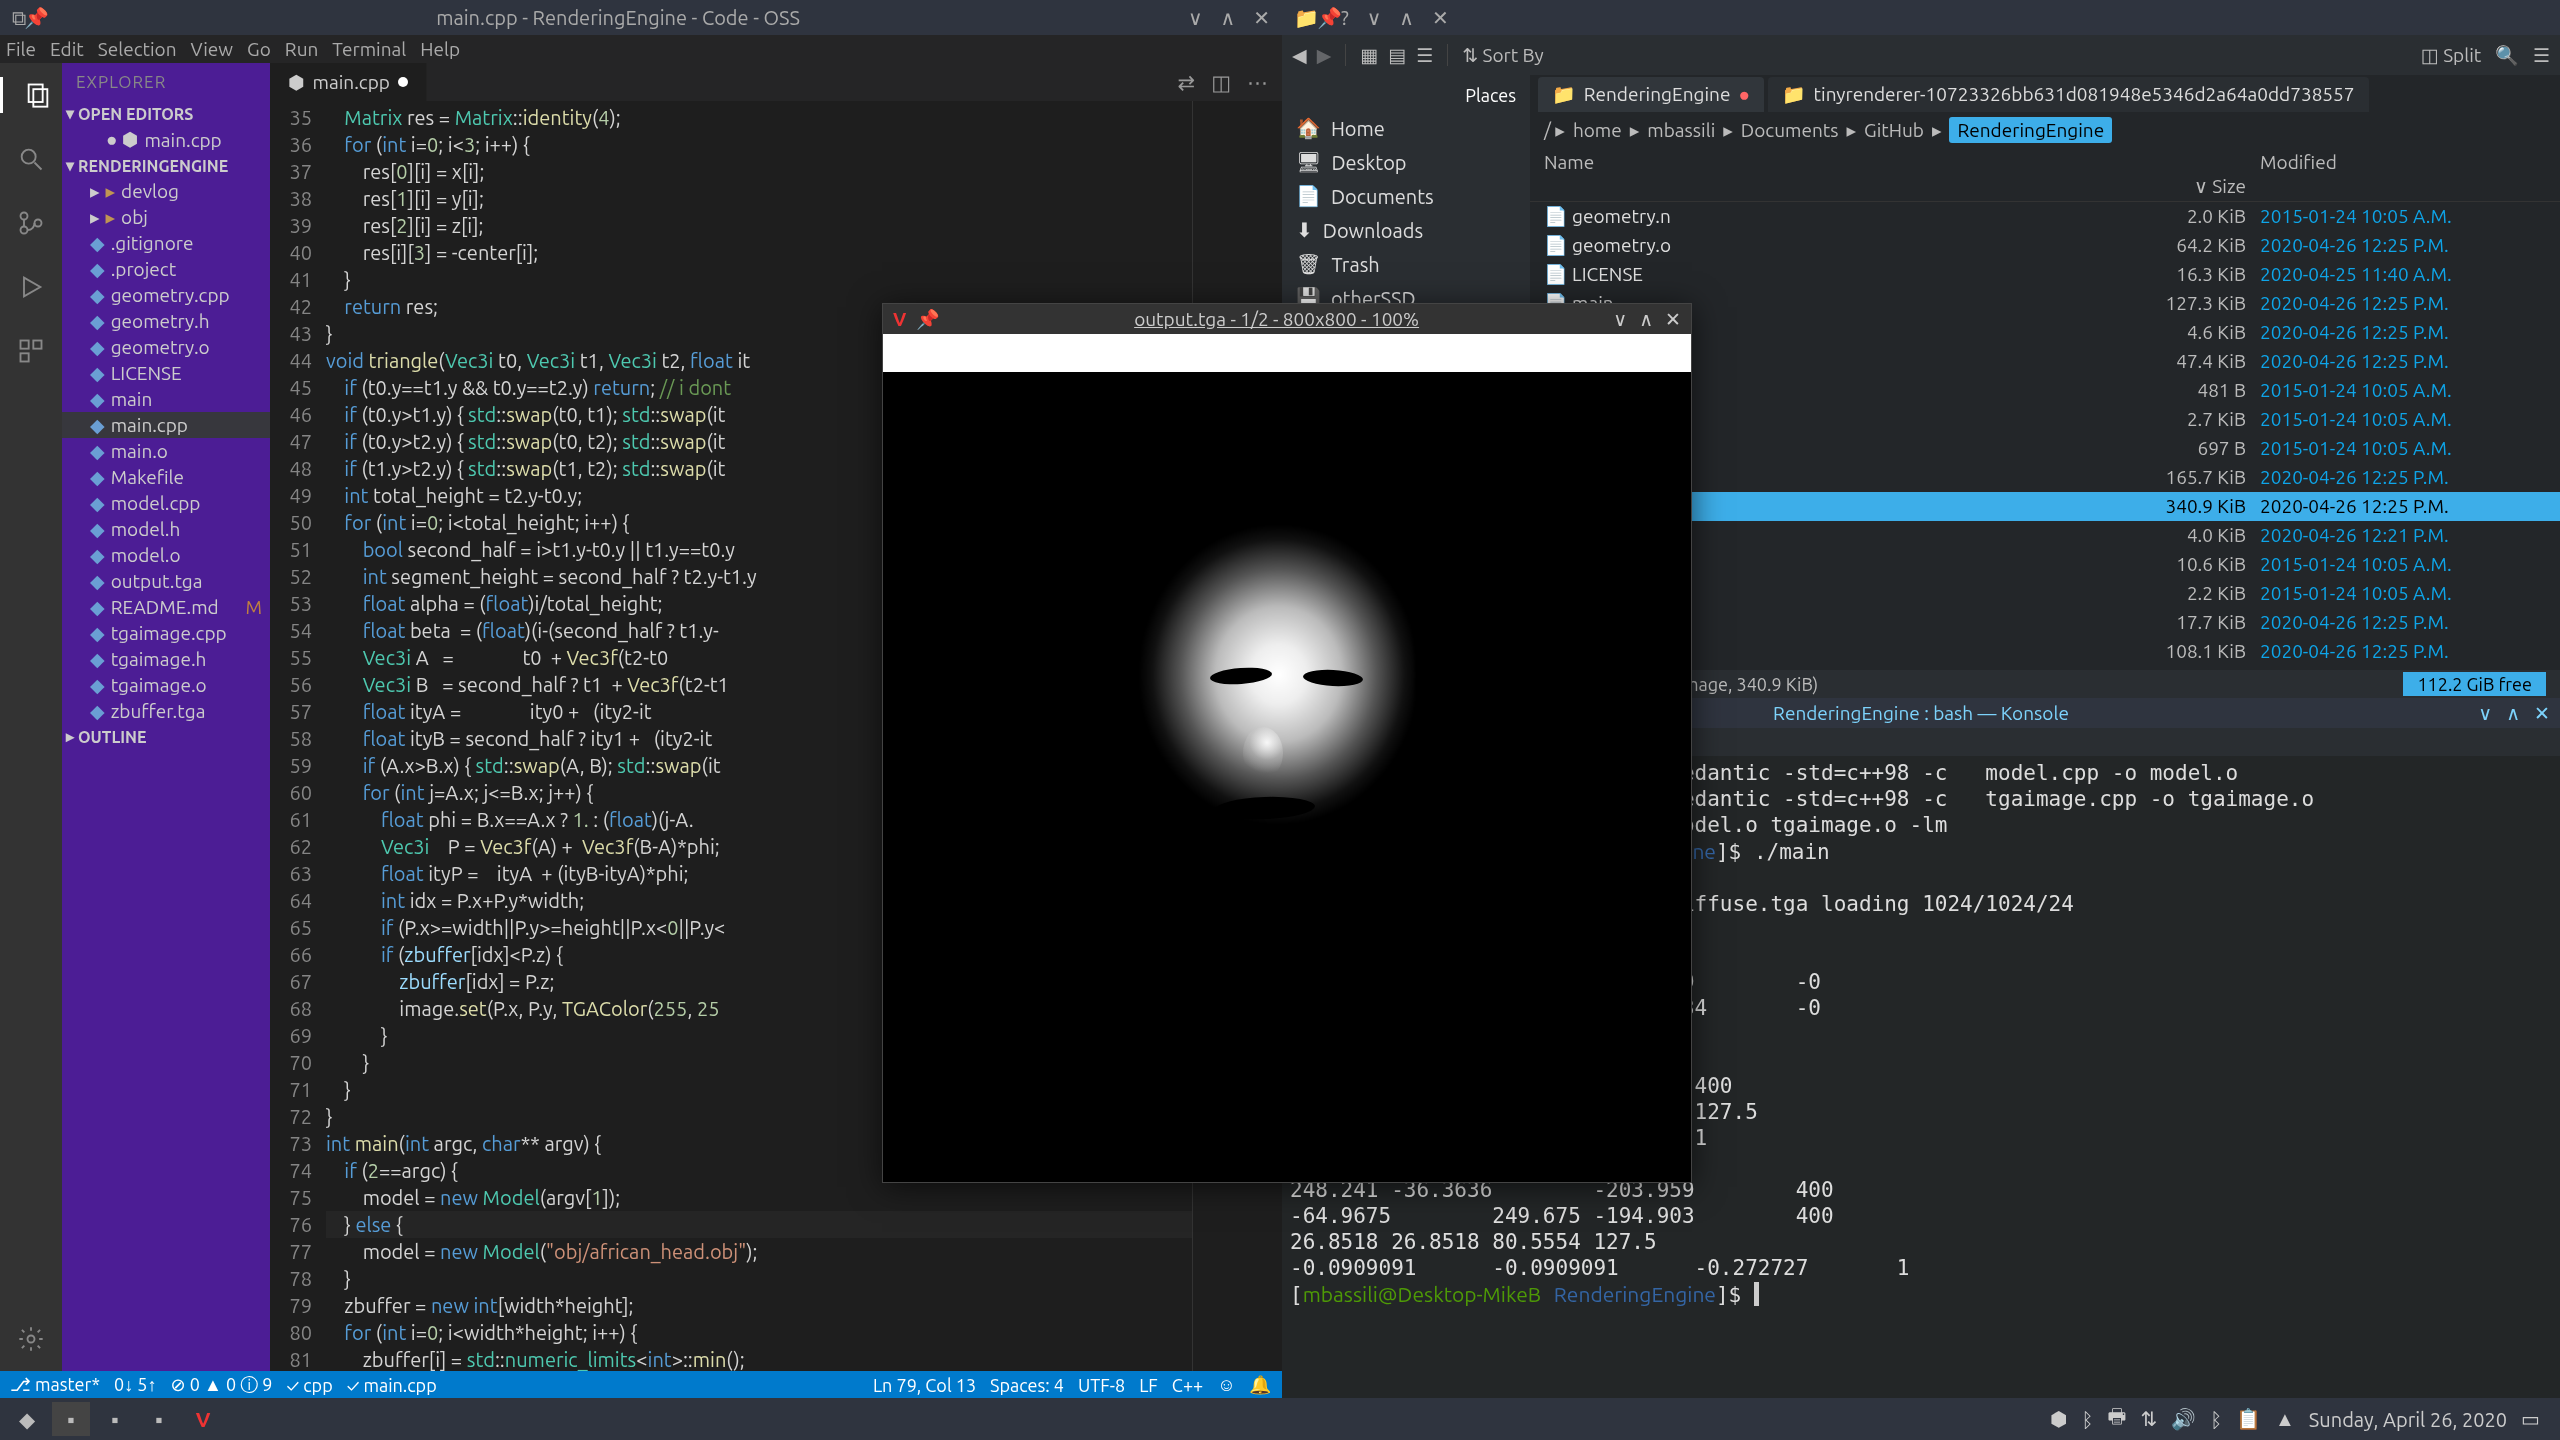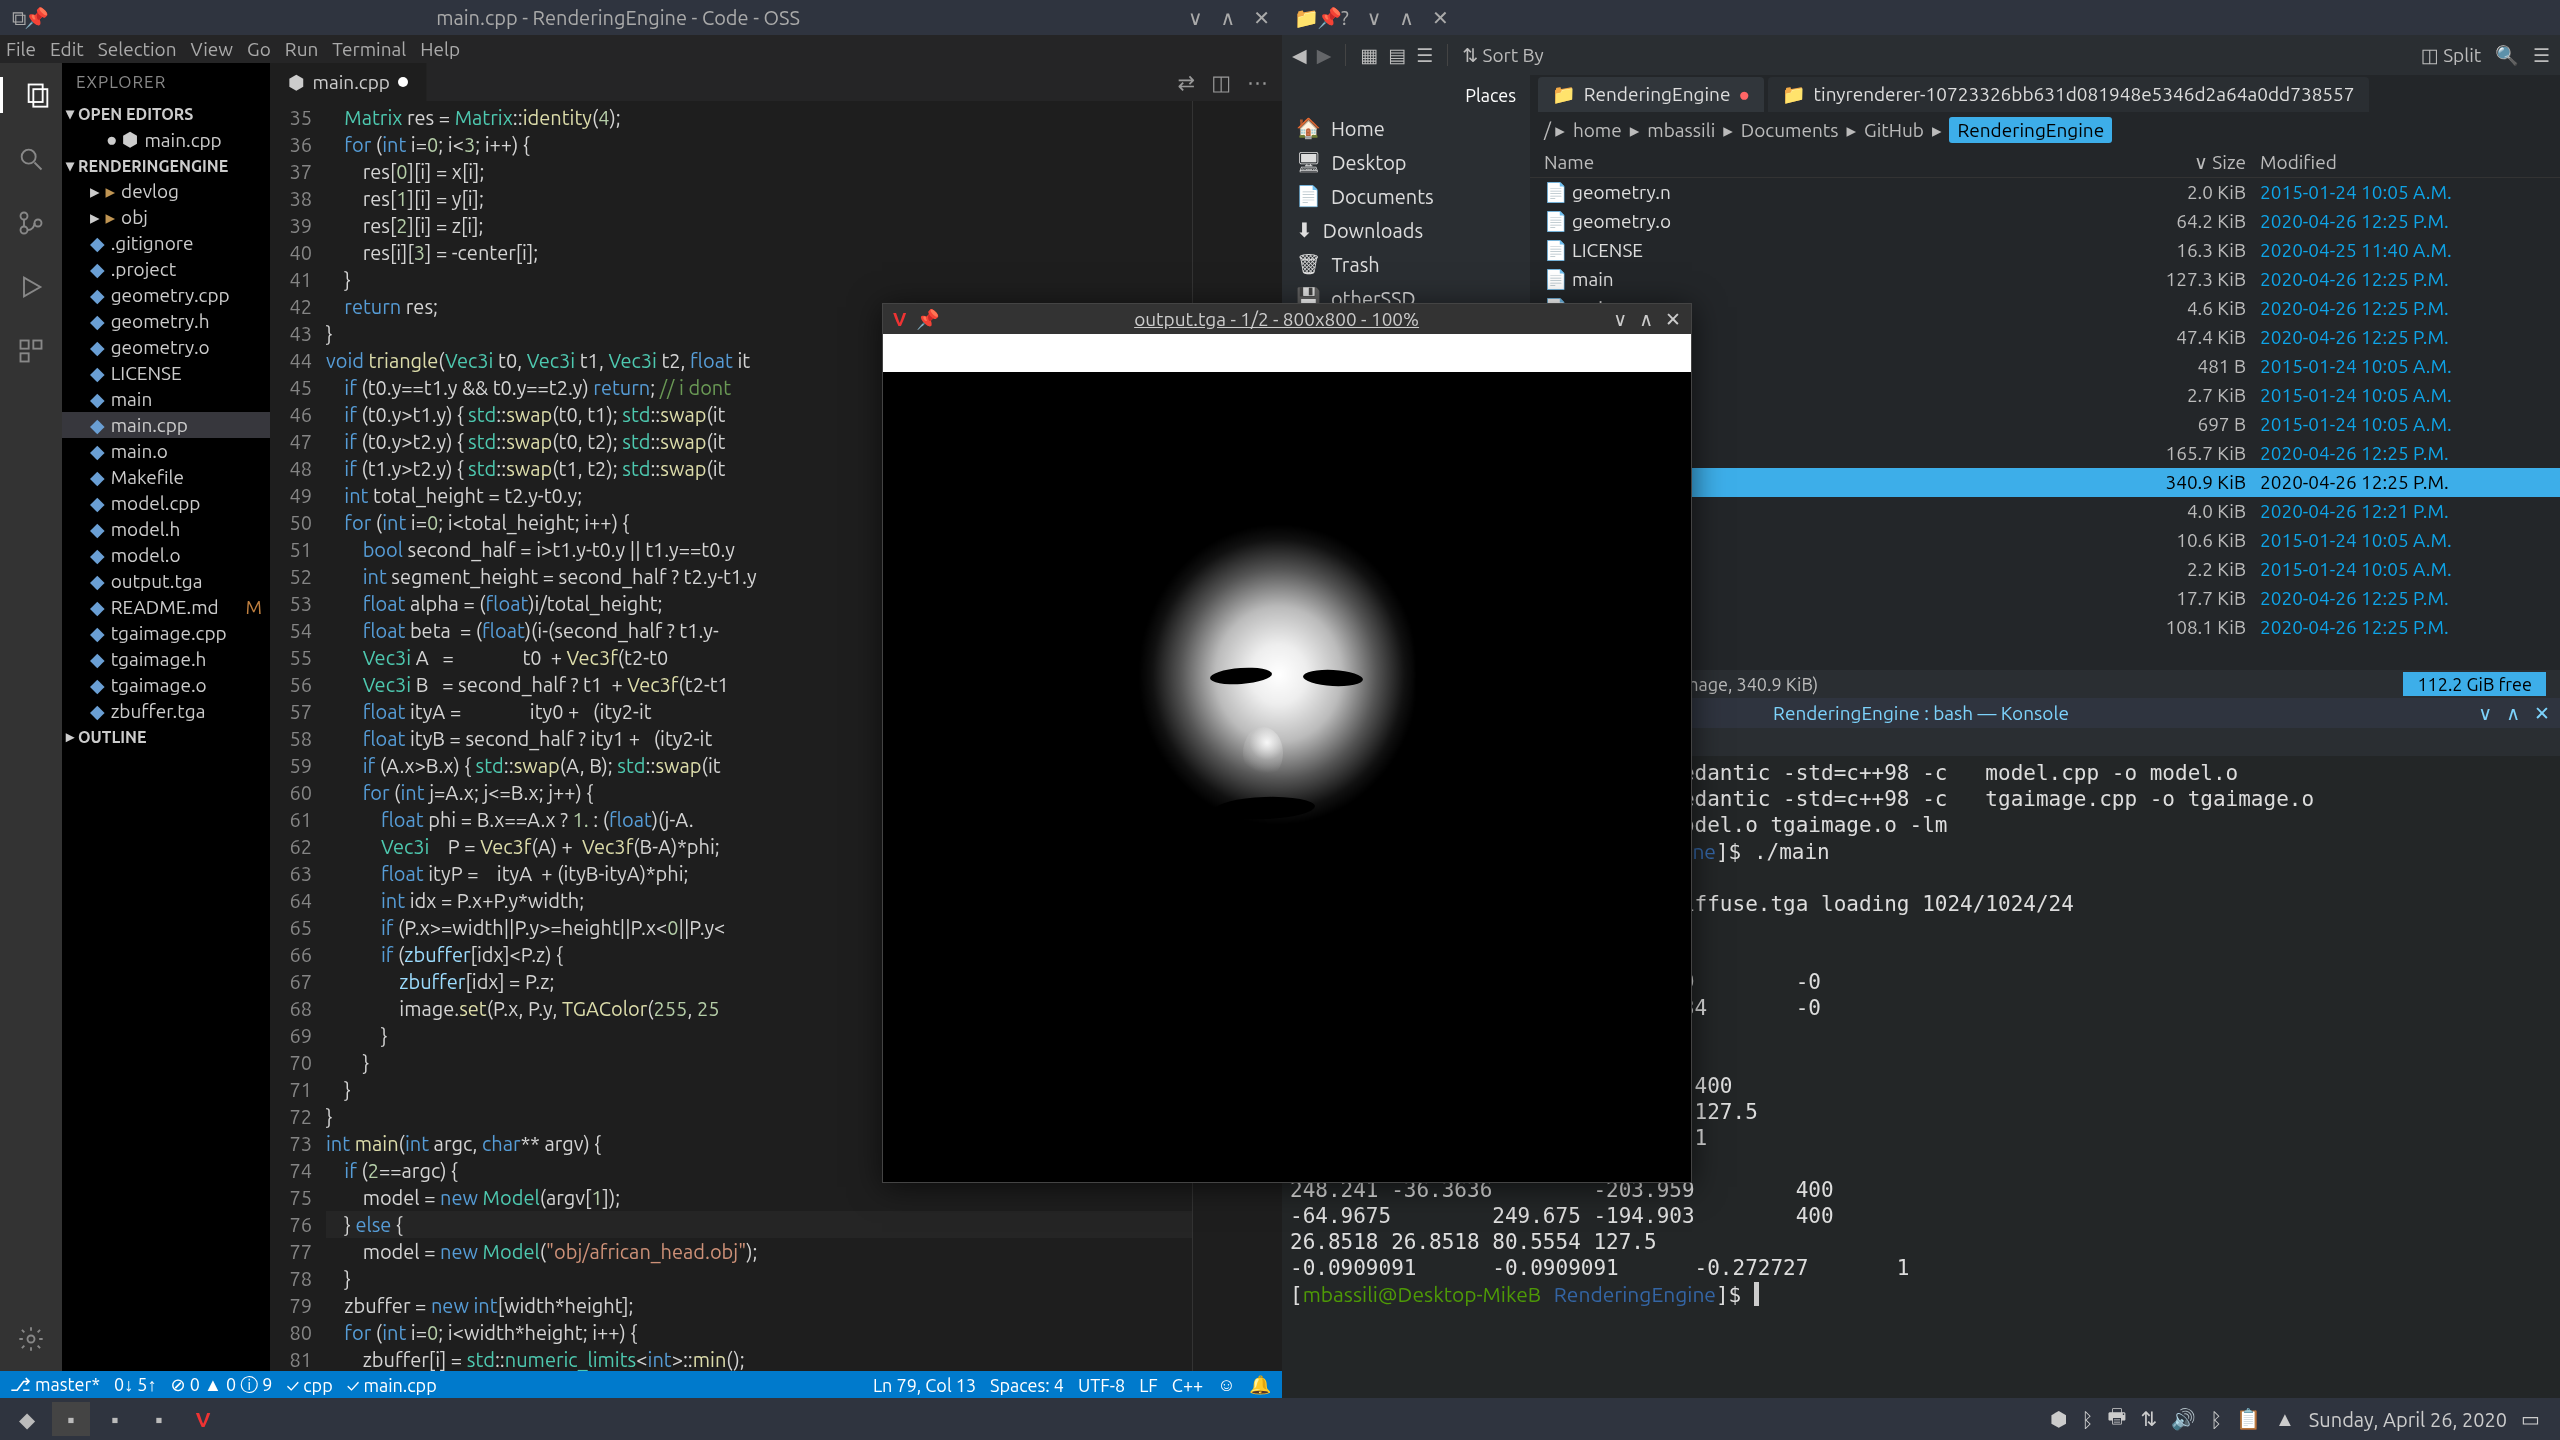--- a/index.html
+++ b/index.html
@@ -12,21 +12,21 @@
 .titlebar .ico { width: 22px; height: 22px; display: flex; align-items: center; justify-content: center; }
 
 
 .vscode { position: absolute; left: 0; top: 0; width: 1282px; height: 1398px; background: #1e1e1e; display: flex; flex-direction: column; }
 .menubar { height: 28px; background: #252526; display: flex; align-items: center; padding: 0 6px; gap: 14px; font-size: 19px; color: #aaa; }
 .vscode-body { flex: 1; display: flex; overflow: hidden; }
 .activitybar { width: 62px; background: #333; display: flex; flex-direction: column; align-items: center; padding-top: 14px; gap: 28px; }
 .activitybar .aicon { width: 36px; height: 36px; color: #888; display: flex; align-items: center; justify-content: center; }
 .activitybar .aicon.active { color: #fff; border-left: 3px solid #fff; width: 100%; padding-left: 10px; }
 .activitybar .bottom { margin-top: auto; margin-bottom: 14px; }
-.sidebar { width: 208px; background: #000000; font-size: 19px; overflow: hidden; }
+.sidebar { width: 208px; background: #4c1d95; font-size: 19px; overflow: hidden; }
 .sidebar-header { height: 36px; display: flex; align-items: center; padding: 0 14px; color: #888; font-size: 17px; letter-spacing: 1px; }
 .sidebar-section { padding: 2px 0; }
 .sect-title { padding: 3px 4px; font-size: 16px; font-weight: bold; color: #ccc; display: flex; align-items: center; gap: 4px; }
 .tree-item { padding: 2px 8px 2px 28px; font-size: 19px; color: #ccc; display: flex; align-items: center; gap: 6px; white-space: nowrap; }
 .tree-item.nested { padding-left: 44px; }
 .tree-item.selected { background: #37373d; }
 .editor { flex: 1; display: flex; flex-direction: column; background: #1e1e1e; overflow: hidden; }
 .tabbar { height: 38px; background: #252526; display: flex; align-items: center; }
 .tab { height: 100%; padding: 0 18px; display: flex; align-items: center; gap: 8px; background: #1e1e1e; color: #ccc; font-size: 19px; border-right: 1px solid #222; }
 .tab .dot { width: 10px; height: 10px; border-radius: 50%; background: #fff; }
@@ -54,21 +54,21 @@
 .d-main { flex: 1; display: flex; flex-direction: column; }
 .d-tabs { height: 38px; background: #232629; display: flex; align-items: center; padding: 0 8px; gap: 4px; }
 .d-tab { padding: 6px 14px; background: #2a2e32; border-radius: 4px 4px 0 0; color: #ddd; font-size: 19px; display: flex; align-items: center; gap: 8px; }
 .d-tab.active { background: #31363b; }
 .d-breadcrumb { height: 34px; display: flex; align-items: center; padding: 0 14px; gap: 8px; font-size: 19px; color: #bbb; background: #232629; }
 .d-breadcrumb .crumb { color: #bbb; }
 .d-breadcrumb .crumb.active { background: #3daee9; color: #000; padding: 2px 8px; border-radius: 3px; }
 .d-list { flex: 1; overflow: hidden; }
 .d-listhdr { display: flex; padding: 4px 14px; font-size: 19px; color: #bbb; border-bottom: 1px solid #333; }
 .d-listhdr .col-name { flex: 1; }
-.d-listhdr .col-size { width: 140px; text-align: right; }
+.d-listhdr .col-size { width: 140px; text-align: right; margin-top: 24px; }
 .d-listhdr .col-mod { width: 300px; padding-left: 14px; }
 .d-row { display: flex; padding: 3px 14px; font-size: 19px; color: #ddd; }
 .d-row .col-name { flex: 1; display: flex; align-items: center; gap: 8px; }
 .d-row .col-size { width: 140px; text-align: right; color: #bbb; }
 .d-row .col-mod { width: 300px; padding-left: 14px; color: #0ea5e9; }
 .d-row.sel { background: #3daee9; color: #000; }
 .d-row.sel .col-size, .d-row.sel .col-mod { color: #000; }
 .d-status { height: 28px; display: flex; align-items: center; justify-content: space-between; padding: 0 14px; font-size: 18px; color: #bbb; background: #2a2e32; }
 .d-status .free { background: #3daee9; color: #000; padding: 2px 14px; }
 

